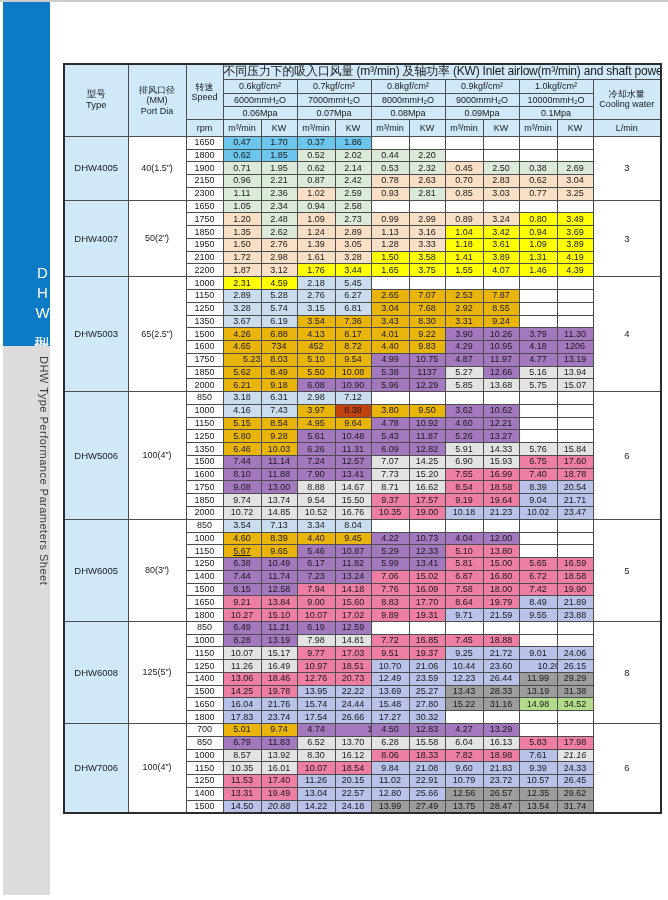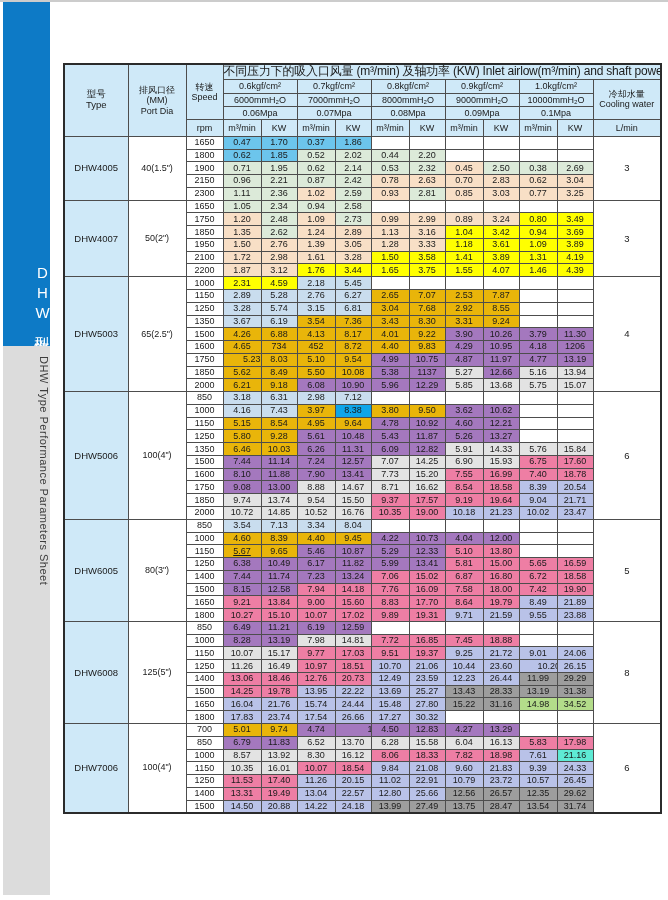--- a/index.html
+++ b/index.html
@@ -400,21 +400,21 @@
           <td class="val" style="background: rgb(255, 255, 255);"></td>
           <td class="val" style="background: rgb(255, 255, 255);"></td>
           <td class="val" style="background: rgb(255, 255, 255);"></td>
           <td rowspan="10" class="cool">6</td>
         </tr>
         <tr>
           <td class="rpm">1000</td>
           <td class="val" style="background: rgb(201, 221, 238);">4.16</td>
           <td class="val" style="background: rgb(201, 221, 238);">7.43</td>
           <td class="val" style="background: rgb(233, 181, 10);">3.97</td>
-          <td class="val" style="background: #0ea5e9;">8.38</td>
+          <td class="val" style="background: #c2410c;">8.38</td>
           <td class="val" style="background: rgb(233, 181, 10); margin-top: 28px;">3.80</td>
           <td class="val" style="background: rgb(233, 181, 10);">9.50</td>
           <td class="val" style="background: rgb(164, 120, 190);">3.62</td>
           <td class="val" style="background: rgb(164, 120, 190);">10.62</td>
           <td class="val" style="background: rgb(255, 255, 255);"></td>
           <td class="val" style="background: rgb(255, 255, 255);"></td>
         </tr>
         <tr>
           <td class="rpm">1150</td>
           <td class="val" style="background: rgb(233, 181, 10);">5.15</td>
@@ -766,21 +766,21 @@
           <td class="rpm">1000</td>
           <td class="val" style="background: rgb(227, 227, 227);">8.57</td>
           <td class="val" style="background: rgb(227, 227, 227);">13.92</td>
           <td class="val" style="background: rgb(227, 227, 227);">8.30</td>
           <td class="val" style="background: rgb(227, 227, 227);">16.12</td>
           <td class="val" style="background: rgb(238, 126, 164);">8.06</td>
           <td class="val" style="background: rgb(238, 126, 164);">18.33</td>
           <td class="val" style="background: rgb(238, 126, 164);">7.82</td>
           <td class="val" style="background: rgb(238, 126, 164);">18.98</td>
           <td class="val" style="background: rgb(185, 194, 232);">7.61</td>
-          <td class="val" style="background: #5eead4;">21.16</td>
+          <td class="val" style="background: #e5e5e5; font-style: italic;">21.16</td>
         </tr>
         <tr>
           <td class="rpm">1150</td>
           <td class="val" style="background: rgb(227, 227, 227);">10.35</td>
           <td class="val" style="background: rgb(227, 227, 227);">16.01</td>
           <td class="val" style="background: rgb(238, 126, 164);">10.07</td>
           <td class="val" style="background: rgb(238, 126, 164);">18.54</td>
           <td class="val" style="background: rgb(185, 194, 232);">9.84</td>
           <td class="val" style="background: rgb(185, 194, 232);">21.08</td>
           <td class="val" style="background: rgb(185, 194, 232);">9.60</td>
@@ -810,21 +810,21 @@
           <td class="val" style="background: rgb(185, 194, 232);">12.80</td>
           <td class="val" style="background: rgb(185, 194, 232);">25.66</td>
           <td class="val" style="background: rgb(157, 157, 157);">12.56</td>
           <td class="val" style="background: rgb(157, 157, 157);">26.57</td>
           <td class="val" style="background: rgb(157, 157, 157);">12.35</td>
           <td class="val" style="background: rgb(157, 157, 157);">29.62</td>
         </tr>
         <tr>
           <td class="rpm">1500</td>
           <td class="val" style="background: rgb(185, 194, 232);">14.50</td>
-          <td class="val" style="background: rgb(185, 194, 232);">20.88</td>
+          <td class="val" style="background: rgb(185, 194, 232); font-style: italic;">20.88</td>
           <td class="val" style="background: rgb(185, 194, 232);">14.22</td>
           <td class="val" style="background: rgb(185, 194, 232);">24.18</td>
           <td class="val" style="background: rgb(157, 157, 157);">13.99</td>
           <td class="val" style="background: rgb(157, 157, 157);">27.49</td>
           <td class="val" style="background: rgb(157, 157, 157);">13.75</td>
           <td class="val" style="background: rgb(157, 157, 157);">28.47</td>
           <td class="val" style="background: rgb(157, 157, 157);">13.54</td>
           <td class="val" style="background: rgb(157, 157, 157);">31.74</td>
         </tr>
       </tbody>

